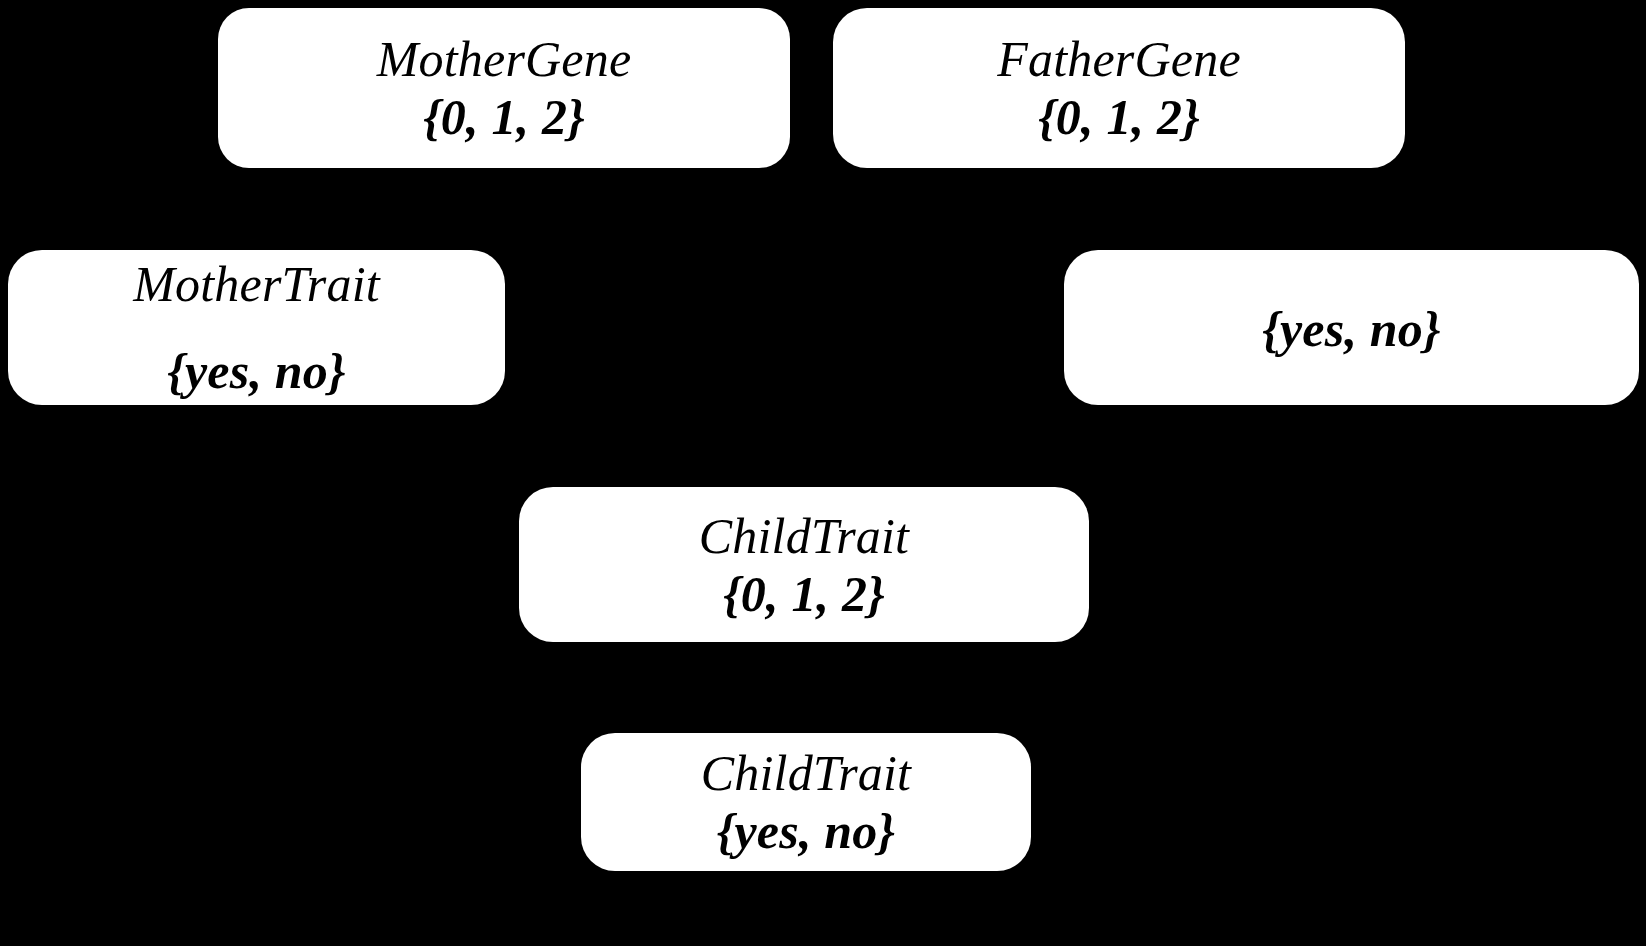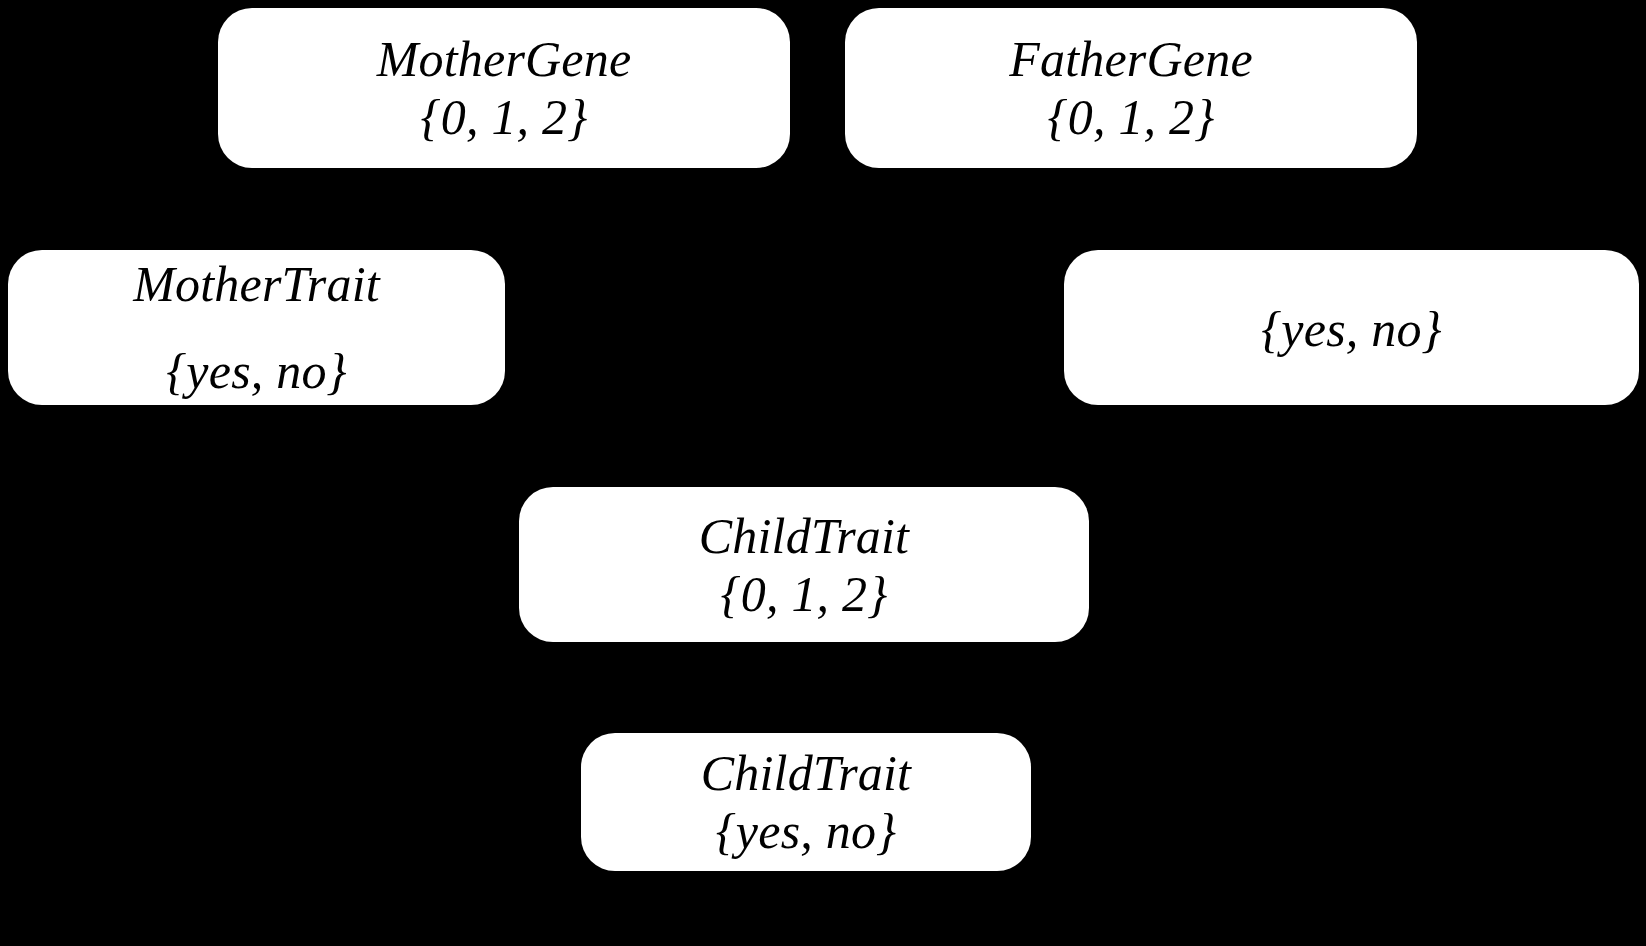--- a/index.html
+++ b/index.html
@@ -37,25 +37,26 @@
   .node .nd-domain {
     font-style: italic;
     font-weight: normal;
     font-size: 50px;
     letter-spacing: 0.2px;
     white-space: nowrap;
     display: block;
   }
   .node .nd-domain {
     margin-top: 2px;
+    font-weight: bold;
   }
 
   
-  #node-mother-gene  { left: 218px; top: 8px;   width: 572px; height: 160px; }
-  #node-father-gene  { left: 833px; top: 8px;   width: 572px; height: 160px; margin-left: 12px; }
+  #node-mother-gene  { left: 218px; top: 8px;   width: 572px; height: 160px; border-radius: 31px; }
+  #node-father-gene  { left: 833px; top: 8px;   width: 572px; height: 160px; }
   #node-mother-trait { left: 8px;   top: 250px; width: 497px; height: 155px; gap: 29px; }
   #node-father-trait { left: 1064px;top: 250px; width: 575px; height: 155px; }
   #node-child-gene   { left: 519px; top: 487px; width: 570px; height: 155px; }
   #node-child-trait  { left: 581px; top: 733px; width: 450px; height: 138px; }
 </style>
 </head>
 <body>
 
 <div id="canvas">
 

